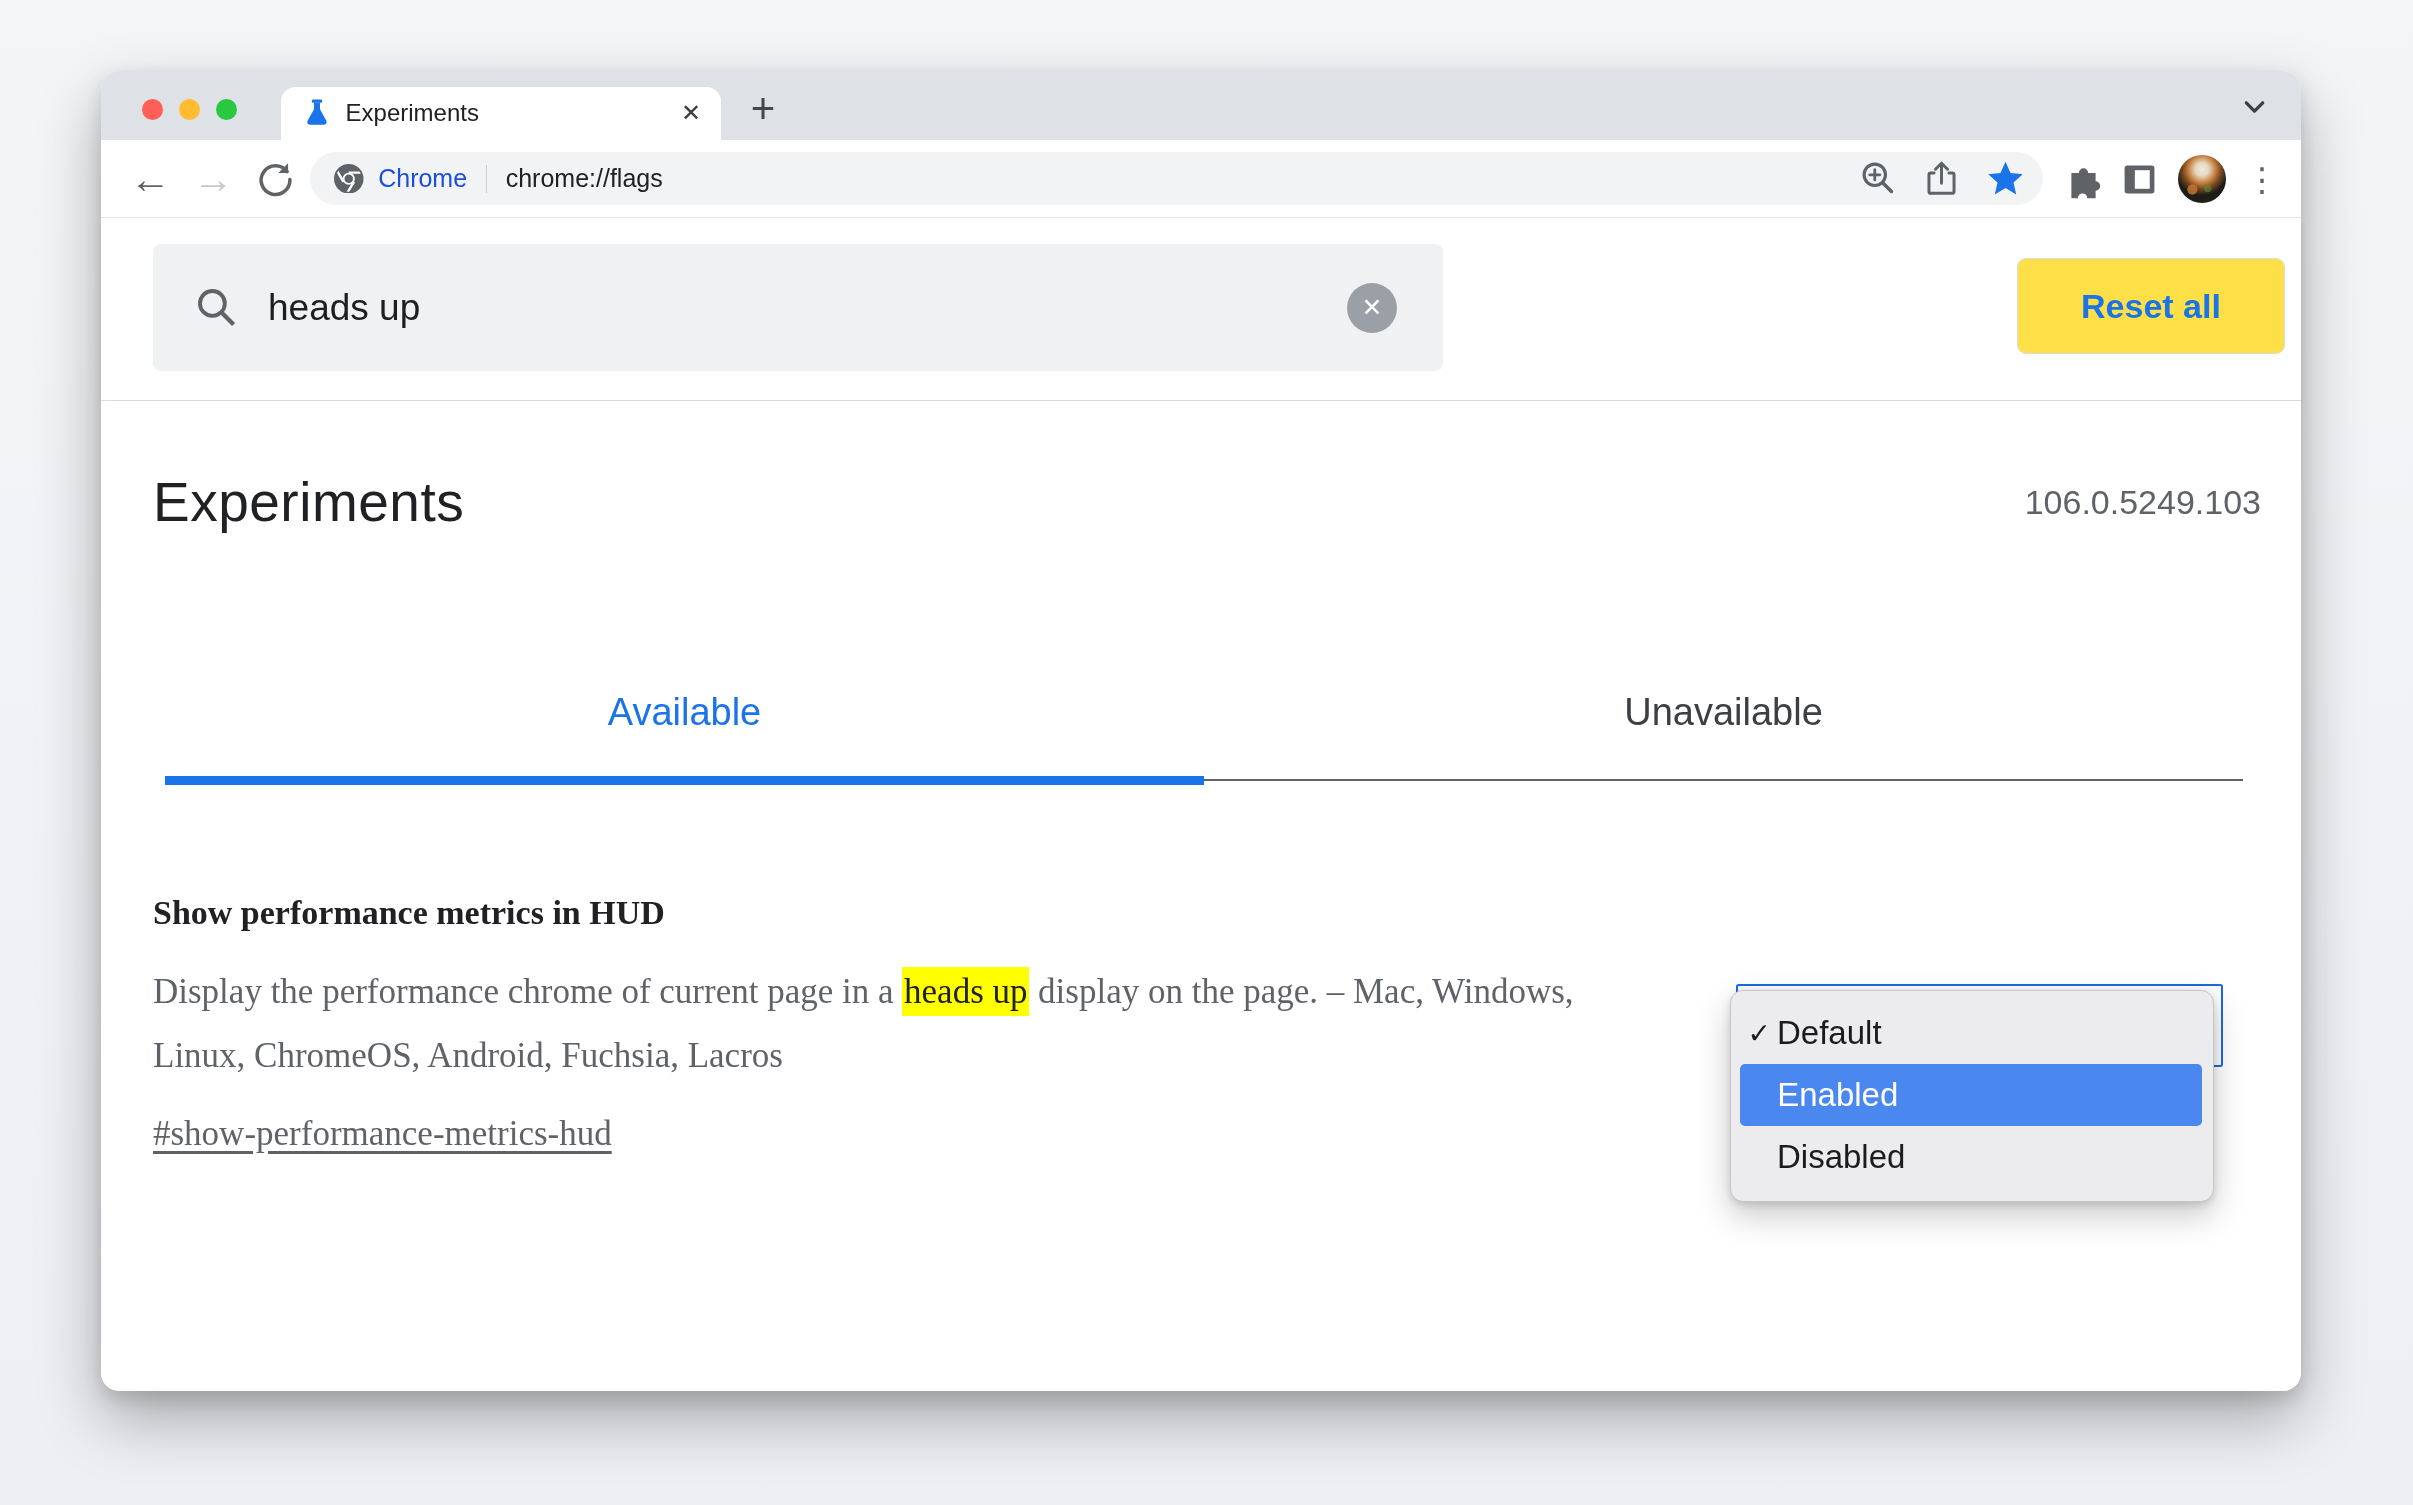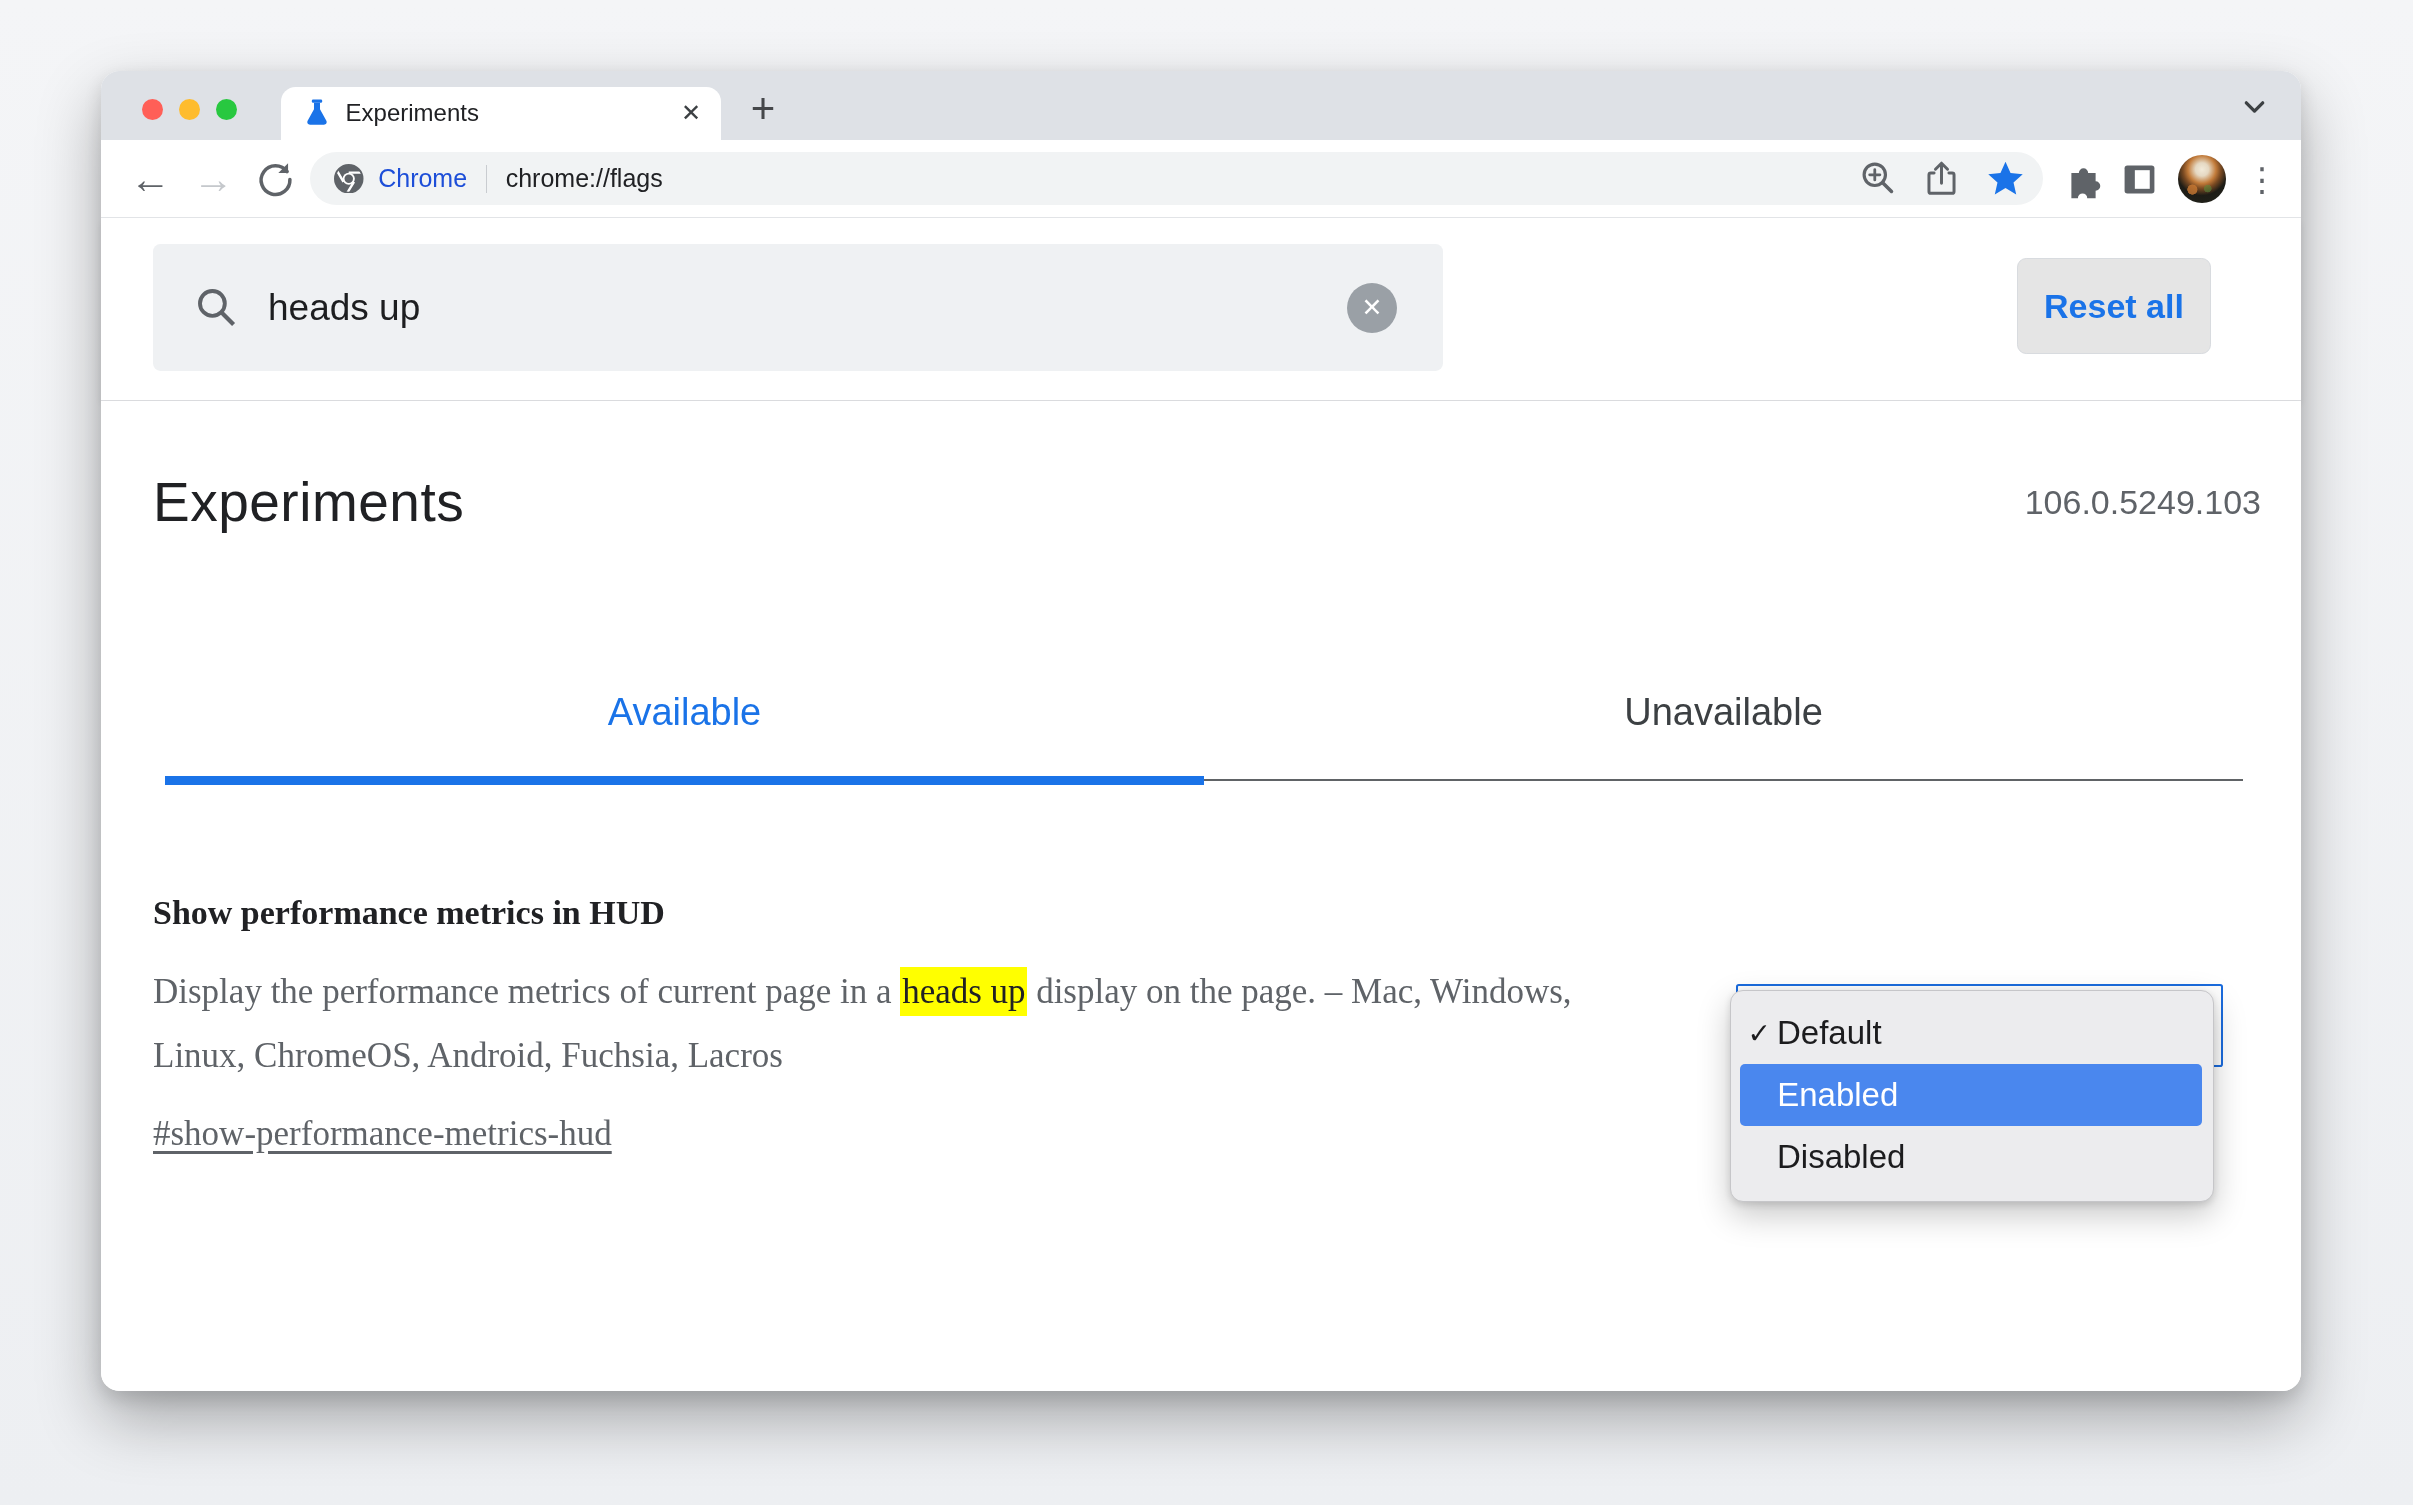--- a/index.html
+++ b/index.html
@@ -50,21 +50,21 @@
   
   .flags-toolbar { position:absolute; left:0; top:147px; width:100%; height:182px; background:#fff;
     box-shadow: 0 0.9px 0 #d7d9dc, 0 4.6px 7.4px rgba(0,0,0,.05); }
   .searchbox { position:absolute; left:52px; top:26px; width:1290px; height:127px; border-radius:7.4px;
     background:#eff1f3; display:flex; align-items:center; }
   .searchbox .mag { margin-left:41px; }
   .search-value { font-size:37px; color:#1d1e20; margin-left:28px; flex:1; }
   .clear-btn { width:50px; height:50px; border-radius:50%; background:#9aa0a6; color:#fff;
     display:flex; align-items:center; justify-content:center; font-size:25px; font-weight:bold;
     margin-right:46px; }
-  .reset-btn { position:absolute; left:1916px; top:40px; width:194px; height:96px; background:#e5e5e5;
+  .reset-btn { position:absolute; left:1916px; top:40px; width:268px; height:96px; background:#fde047;
     border:1.8px solid #d8dbdf; border-radius:9.2px; display:flex; align-items:center; justify-content:center;
     font-size:34px; font-weight:bold; color:#1a73e8; }
 
   
   .content { position:absolute; left:0; top:330px; width:100%; bottom:0; background:#fff;
     border-radius:0 0 18.4px 18.4px; }
   .page-header { position:absolute; left:52px; right:40px; top:53px; height:96px;
     display:flex; align-items:center; justify-content:space-between; }
   .page-title { font-size:55px; font-weight:400; color:#202124; letter-spacing:0.5px; }
   .version { font-size:34px; color:#5f6368; }
@@ -213,21 +213,21 @@
     <div class="tabs-bar">
       <div class="tabs-row">
         <div class="ptab ptab-available">Available</div>
         <div class="ptab ptab-unavailable">Unavailable</div>
       </div>
       <div class="active-underline"></div>
     </div>
 
     <div class="flag-entry">
       <div class="flag-name">Show performance metrics in HUD</div>
-      <div class="flag-desc"><span>Display the performance metrics of current page in a </span><span class="hl">heads up</span><span> display on the page. – Mac, Windows, Linux, ChromeOS, Android, Fuchsia, Lacros</span></div>
+      <div class="flag-desc"><span>Display the performance chrome of current page in a </span><span class="hl">heads up</span><span> display on the page. – Mac, Windows, Linux, ChromeOS, Android, Fuchsia, Lacros</span></div>
       <a class="flag-link">#show-performance-metrics-hud</a>
     </div>
   </div>
 
   <div class="flag-select"></div>
 
   <div class="menu">
     <div class="menu-row">
       <span class="menu-check">✓</span>
       <span>Default</span>

